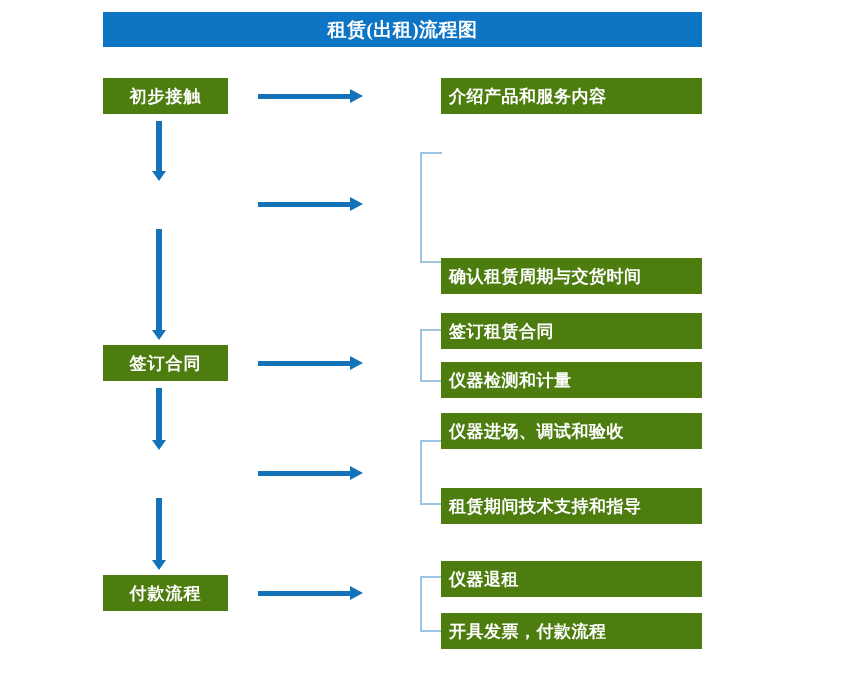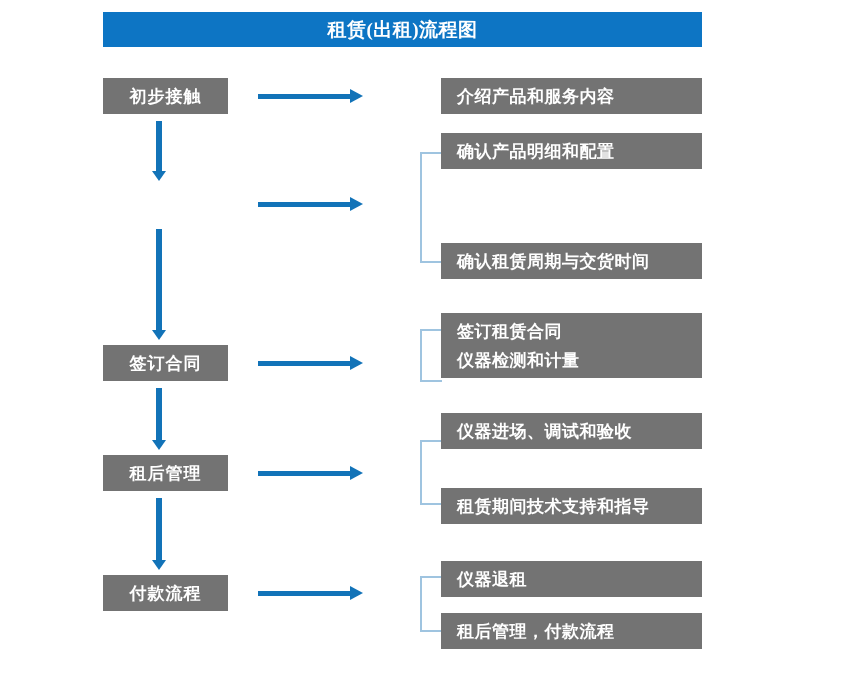--- a/index.html
+++ b/index.html
@@ -19,36 +19,36 @@
     color:#ffffff;
     font-size:19px;
     font-weight:bold;
     display:flex;align-items:center;justify-content:center;
     letter-spacing:.5px;
   }
 
   
   .node{
     position:absolute;
-    background:#737373;
+    background:#4d7c0f;
     color:#ffffff;
     font-weight:bold;
     display:flex;align-items:center;
     box-sizing:border-box;
   }
   .node-left{
     left:103px;width:125px;height:36px;
     justify-content:center;
     font-size:17px;
     letter-spacing:1px;
   }
   .node-right{
     left:441px;width:261px;height:36px;
     justify-content:flex-start;
-    padding-left:16px;
+    padding-left:8px;
     font-size:17px;
     letter-spacing:.5px;
   }
 
   
   .h-arrow{
     position:absolute;
     left:258px;width:105px;height:14px;
   }
   .h-arrow .shaft{
@@ -92,21 +92,20 @@
 </style>
 </head>
 <body>
 
 <div id="canvas">
 
   <div class="title-bar">租赁(出租)流程图</div>
 
   <div class="node node-left" style="top:78px">初步接触</div>
   <div class="node node-left" style="top:345px">签订合同</div>
-  <div class="node node-left" style="top:455px">租后管理</div>
   <div class="node node-left" style="top:575px">付款流程</div>
 
   <div class="v-arrow" style="top:121px;height:60px">
     <div class="shaft"></div>
     <div class="head"></div>
   </div>
   <div class="v-arrow" style="top:229px;height:111px">
     <div class="shaft"></div>
     <div class="head"></div>
   </div>
@@ -139,22 +138,21 @@
     <div class="shaft"></div>
     <div class="head"></div>
   </div>
 
   <div class="bracket" style="top:152px;height:111px"></div>
   <div class="bracket" style="top:329px;height:53px"></div>
   <div class="bracket" style="top:440px;height:65px"></div>
   <div class="bracket" style="top:576px;height:56px"></div>
 
   <div class="node node-right" style="top:78px">介绍产品和服务内容</div>
-  <div class="node node-right" style="top:133px">确认产品明细和配置</div>
-  <div class="node node-right" style="top:243px">确认租赁周期与交货时间</div>
+  <div class="node node-right" style="top:258px">确认租赁周期与交货时间</div>
   <div class="node node-right" style="top:313px">签订租赁合同</div>
-  <div class="node node-right" style="top:342px">仪器检测和计量</div>
+  <div class="node node-right" style="top:362px">仪器检测和计量</div>
   <div class="node node-right" style="top:413px">仪器进场、调试和验收</div>
   <div class="node node-right" style="top:488px">租赁期间技术支持和指导</div>
   <div class="node node-right" style="top:561px">仪器退租</div>
-  <div class="node node-right" style="top:613px">租后管理，付款流程</div>
+  <div class="node node-right" style="top:613px">开具发票，付款流程</div>
 
 </div>
 
 </body></html>

